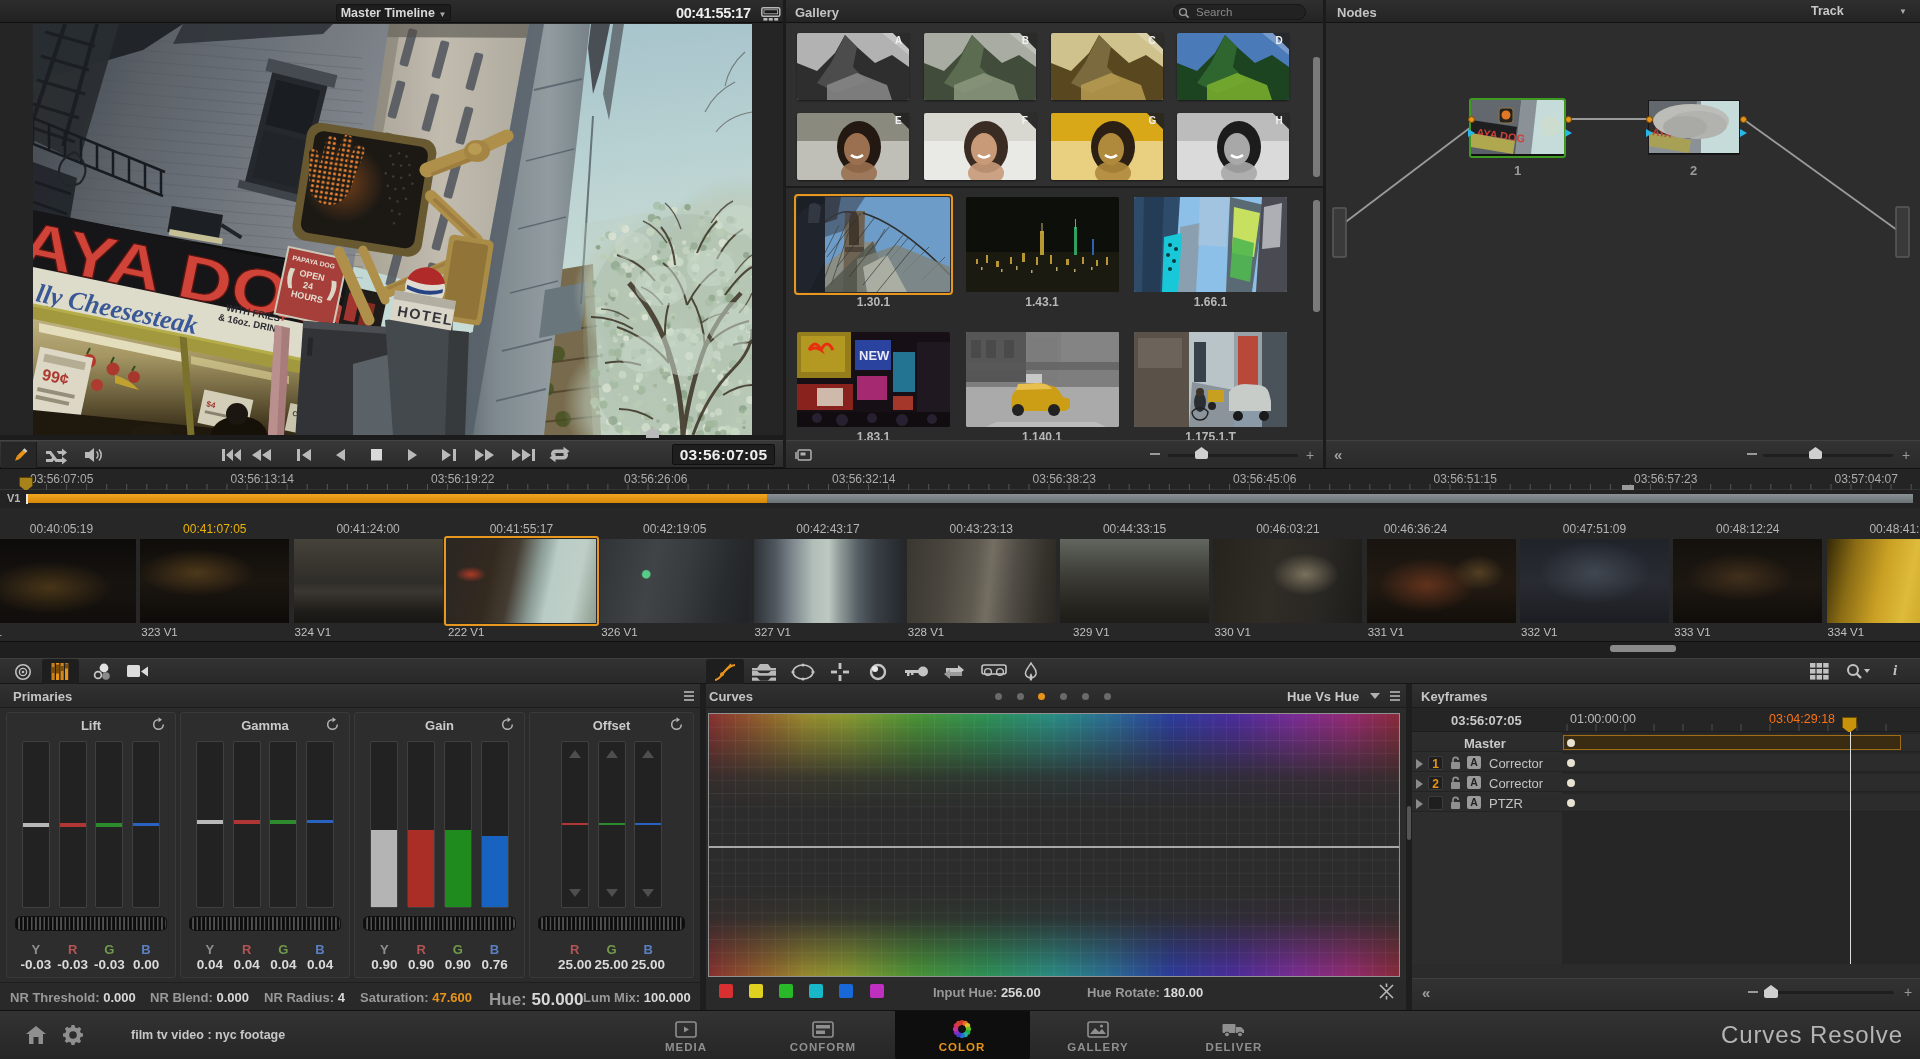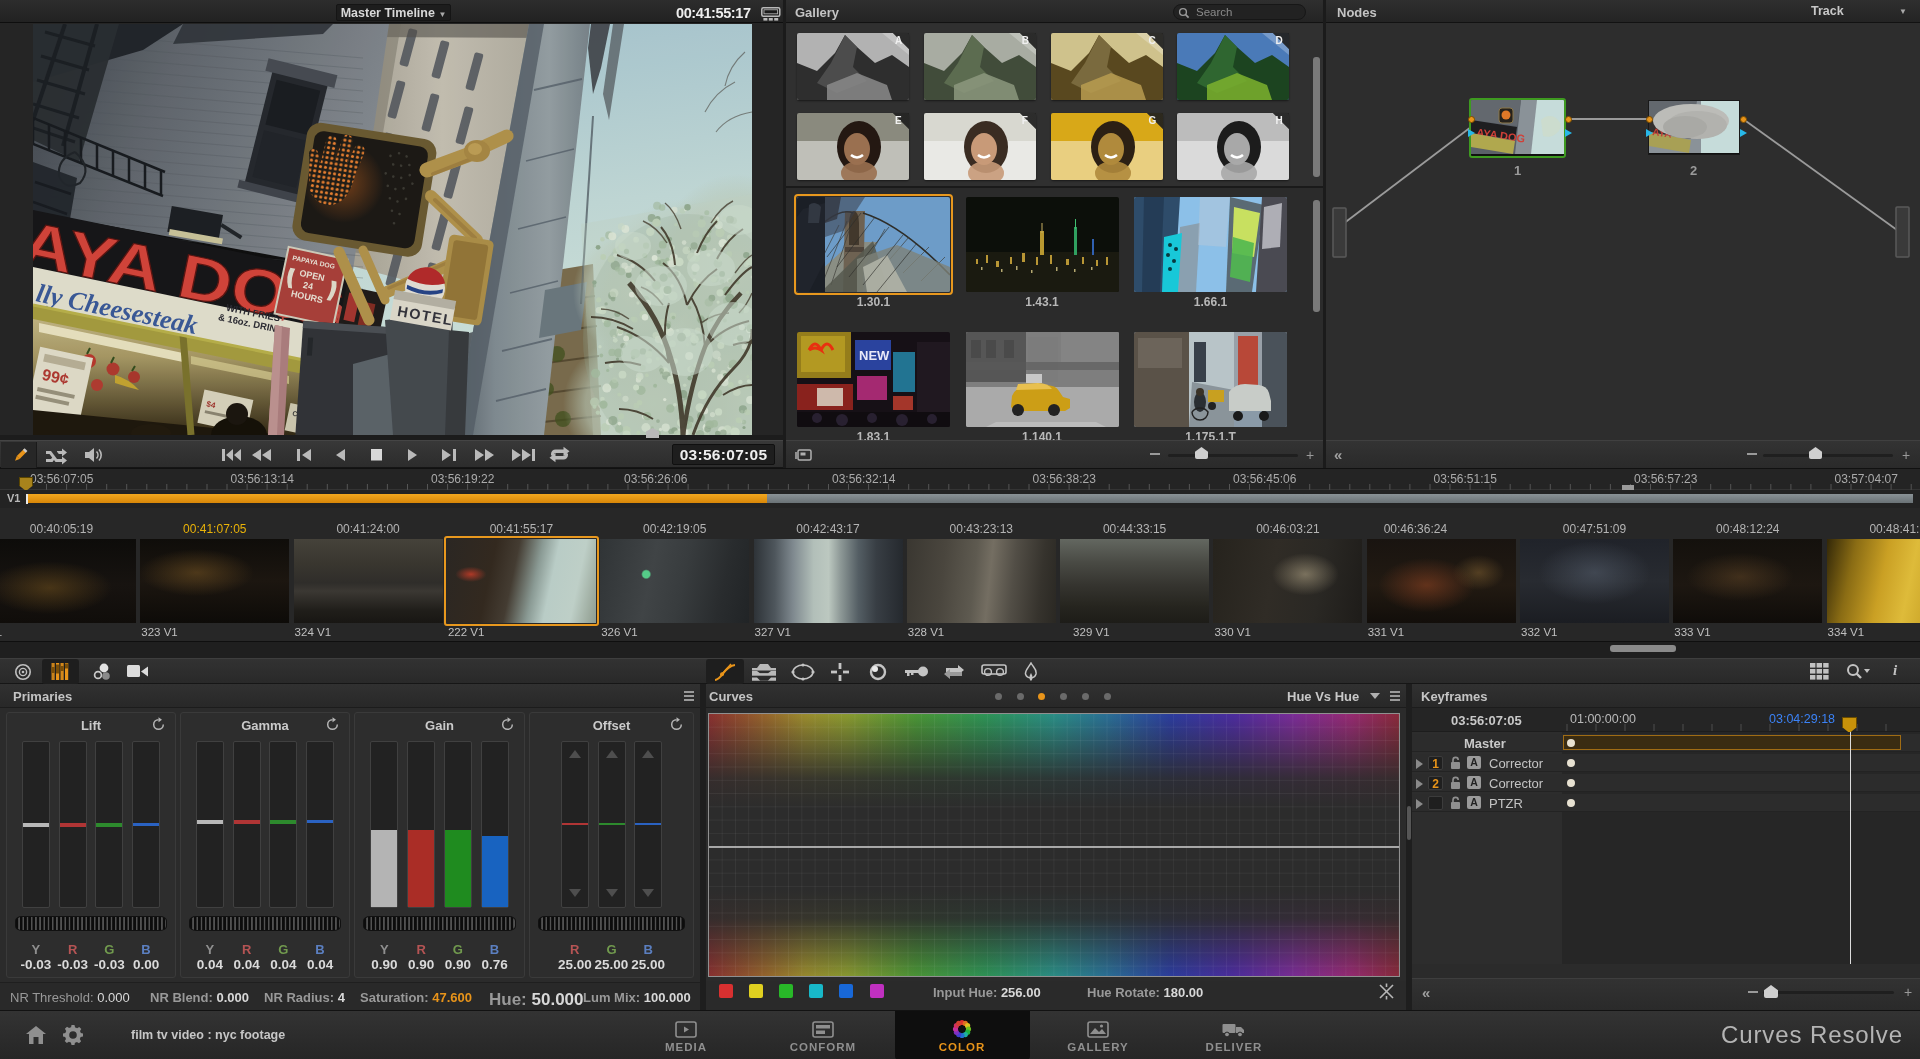--- a/index.html
+++ b/index.html
@@ -1329,21 +1329,21 @@
         <div class="abs" style="left:585.5px;top:258px;width:52px;text-align:center;font-weight:bold;font-size:13px;color:#719a4e;">G</div>
         <div class="abs" style="left:583.5px;top:273px;width:56px;text-align:center;font-weight:bold;font-size:13.5px;color:#dadada;">25.00</div>
         <div class="abs" style="left:634.1999999999999px;top:57px;width:28px;height:167px;background:#222;border:1px solid #404040;border-radius:2px;"></div>
         <div class="abs" style="left:642.1999999999999px;top:66px;width:0;height:0;border-left:6px solid transparent;border-right:6px solid transparent;border-bottom:8px solid #4e4e4e;"></div>
         <div class="abs" style="left:642.1999999999999px;top:205px;width:0;height:0;border-left:6px solid transparent;border-right:6px solid transparent;border-top:8px solid #4e4e4e;"></div>
         <div class="abs" style="left:635.1999999999999px;top:139px;width:26px;height:2px;background:#2a62c2;"></div>
         <div class="abs" style="left:622.1999999999999px;top:258px;width:52px;text-align:center;font-weight:bold;font-size:13px;color:#5b7fc0;">B</div>
         <div class="abs" style="left:620.1999999999999px;top:273px;width:56px;text-align:center;font-weight:bold;font-size:13.5px;color:#dadada;">25.00</div>
         <div class="abs" style="left:538px;top:232px;width:147px;height:15px;background:repeating-linear-gradient(90deg,#0c0c0c 0px,#0c0c0c 2px,#525252 2.6px,#525252 3.6px,#0c0c0c 4.2px);border-radius:7px/5px;border:1px solid #111;"></div>
         <div class="abs" style="left:0;top:298px;width:700px;height:28px;border-top:1px solid #1f1f1f;background:#292929;"></div>
-        <div class="abs" style="left:10px;top:306px;font-weight:normal;font-size:13px;color:#999;">NR Threshold: <span style="color:#d8d8d8">0.000</span></div>
+        <div class="abs" style="left:10px;top:306px;font-weight:bold;font-size:13px;color:#999;">NR Threshold: <span style="color:#d8d8d8">0.000</span></div>
         <div class="abs" style="left:150px;top:306px;font-weight:bold;font-size:13px;color:#999;">NR Blend: <span style="color:#d8d8d8">0.000</span></div>
         <div class="abs" style="left:264px;top:306px;font-weight:bold;font-size:13px;color:#999;">NR Radius: <span style="color:#d8d8d8">4</span></div>
         <div class="abs" style="left:360px;top:306px;font-weight:bold;font-size:13px;color:#999;">Saturation: <span style="color:#e8941a">47.600</span></div>
         <div class="abs" style="left:489px;top:306px;font-weight:bold;font-size:17px;color:#999;">Hue: <span style="color:#d8d8d8">50.000</span></div>
         <div class="abs" style="left:583px;top:306px;font-weight:bold;font-size:13px;color:#999;">Lum Mix: <span style="color:#d8d8d8">100.000</span></div>
       </div>
     <div class="abs" id="curves" style="left:706px;top:0;width:700px;height:326px;background:#2b2b2b;">
         <div class="abs" style="left:0;top:0;width:700px;height:24px;background:linear-gradient(#313131,#282828);border-bottom:1px solid #1c1c1c;"></div>
         <div class="abs hdrtxt" style="left:3px;top:5px;">Curves</div>
         <div class="abs" style="left:289px;top:9px;width:7px;height:7px;border-radius:50%;background:#6a6a6a;"></div>
@@ -1450,21 +1450,21 @@
             <line x1="8.5" y1="13" x2="8.5" y2="16.5"></line>
           </g>
         </svg>
       </div>
     <div class="abs" id="keyframes" style="left:1412px;top:0;width:508px;height:326px;background:#2b2b2b;">
         <div class="abs" style="left:0;top:0;width:508px;height:24px;background:linear-gradient(#313131,#282828);border-bottom:1px solid #1c1c1c;"></div>
         <div class="abs hdrtxt" style="left:9px;top:5px;">Keyframes</div>
         <div class="abs" style="left:0;top:24px;width:508px;height:24px;background:#252525;border-bottom:1px solid #1d1d1d;"></div>
         <div class="abs" style="left:39px;top:29px;font-size:13px;font-weight:bold;color:#c9c9c9;">03:56:07:05</div>
         <div class="abs" style="left:158px;top:28px;font-size:12.5px;color:#b9b9b9;">01:00:00:00</div>
-        <div class="abs" style="left:357px;top:28px;font-size:12.5px;color:#3b82f6;">03:04:29:18</div>
+        <div class="abs" style="left:357px;top:28px;font-size:12.5px;color:#f97316;">03:04:29:18</div>
         <svg class="abs" style="left:150px;top:40px" width="350" height="8" viewBox="0 0 350 8">
           <g stroke="#4e4e4e">
             <line x1="5" y1="0" x2="5" y2="7"></line>
             <line x1="34" y1="0" x2="34" y2="7"></line>
             <line x1="63" y1="0" x2="63" y2="7"></line>
             <line x1="92" y1="0" x2="92" y2="7"></line>
             <line x1="121" y1="0" x2="121" y2="7"></line>
             <line x1="150" y1="0" x2="150" y2="7"></line>
             <line x1="179" y1="0" x2="179" y2="7"></line>
             <line x1="208" y1="0" x2="208" y2="7"></line>

